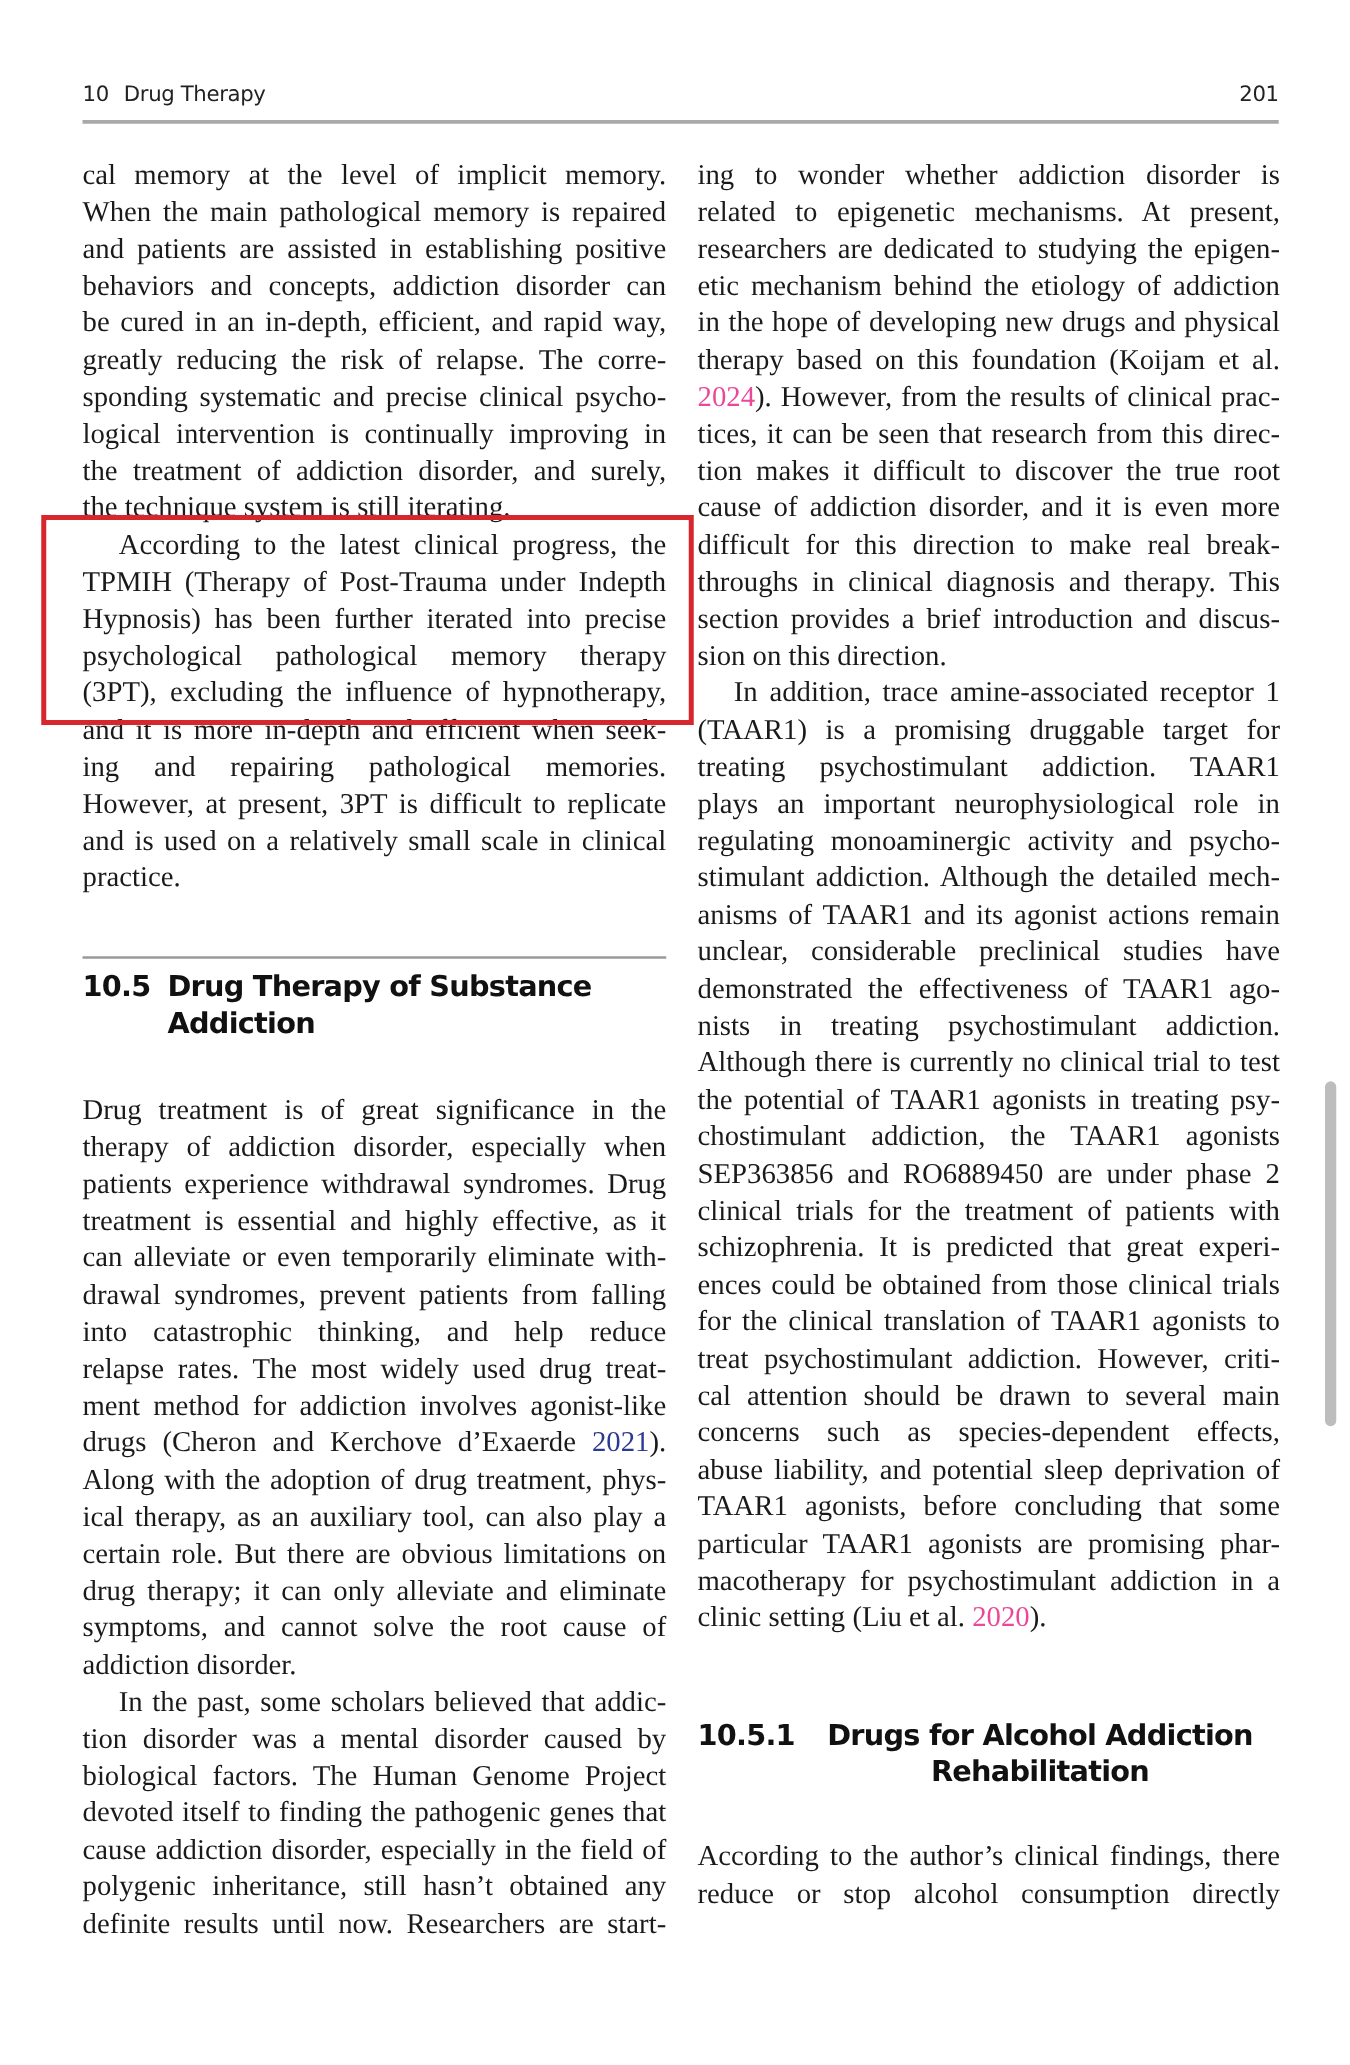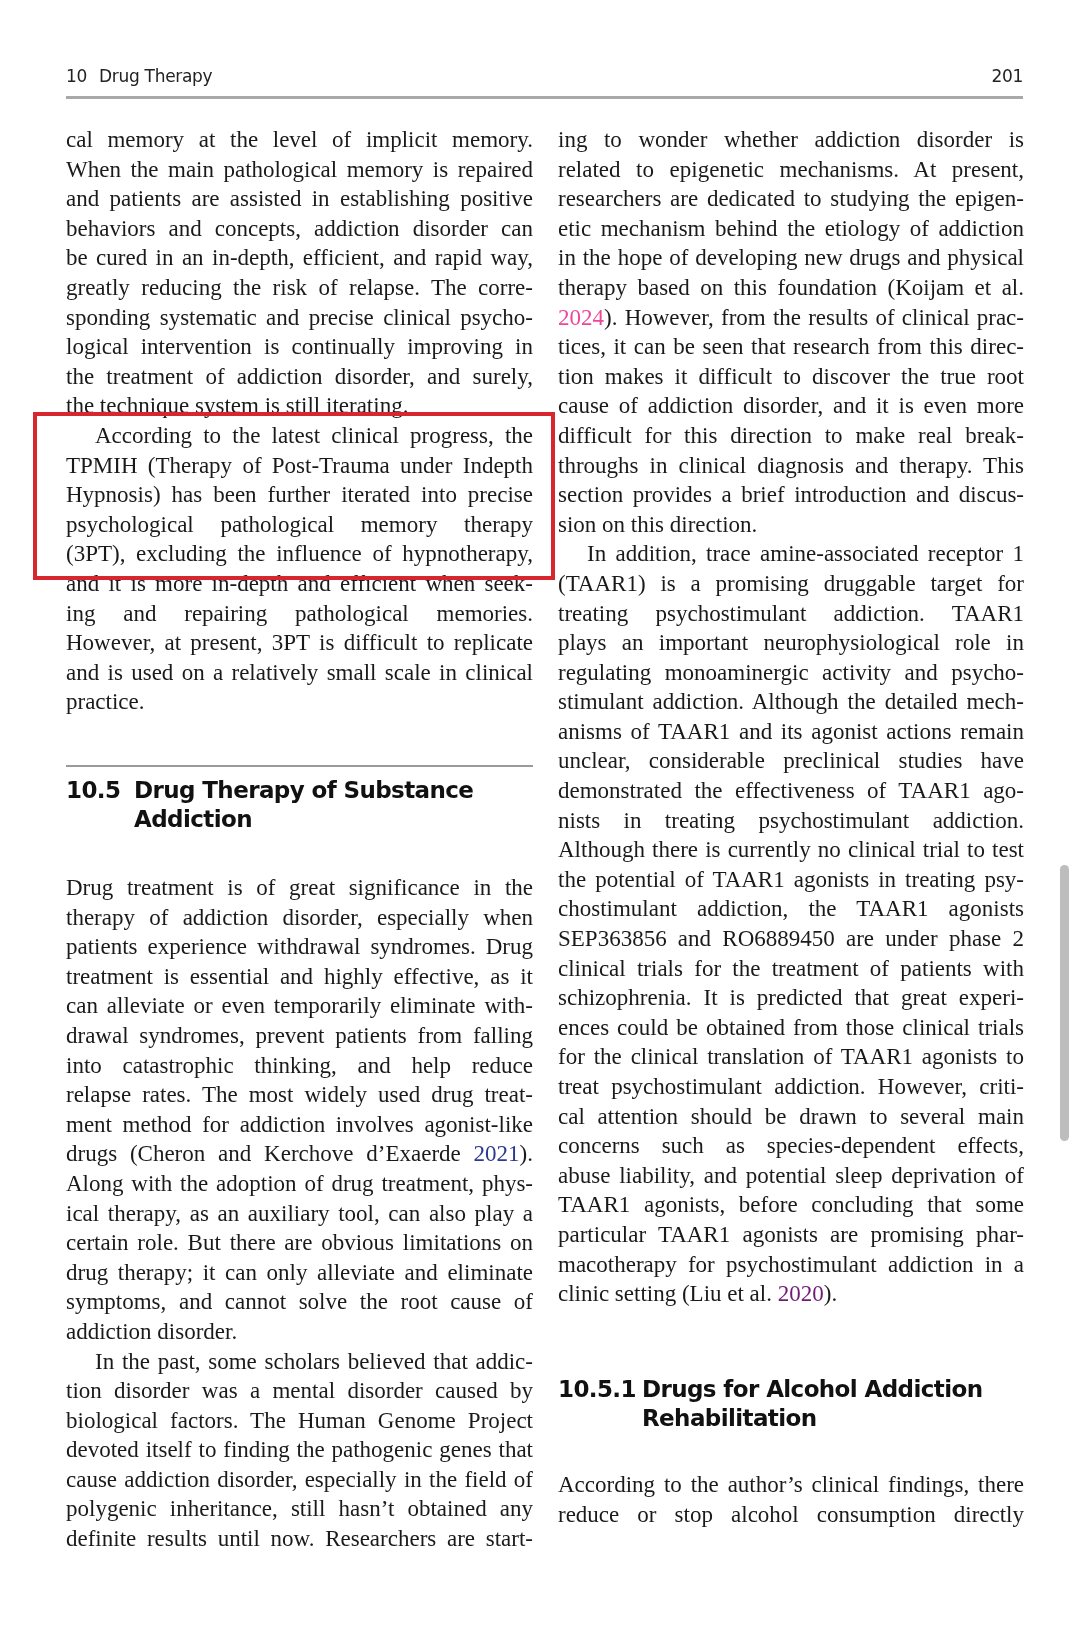--- a/index.html
+++ b/index.html
@@ -35,21 +35,21 @@
     letter-spacing: -0.6px; color: #111;
   }
   .section-head .num { position: absolute; left: 0; top: 0; }
   .section-head .title { position: absolute; left: 68px; top: 0; width: 380px; }
   .sub-head {
     position: absolute; left: 558px; top: 1375px; width: 470px;
     font-family: "DejaVu Sans", sans-serif; font-weight: bold; font-size: 23px; line-height: 29px;
     letter-spacing: -0.6px; color: #111;
   }
   .sub-head .num { position: absolute; left: 0; top: 0; }
-  .sub-head .title { position: absolute; left: 84px; top: 0; width: 380px; }
+  .sub-head .title { position: absolute; left: 84px; top: 0; width: 380px; text-align: center; }
   .highlight-box {
     position: absolute; left: 33px; top: 412px; width: 514px; height: 160px;
     border: 4px solid #d7262d; background: transparent; pointer-events: none;
   }
   .scrollbar-thumb {
     position: absolute; left: 1060px; top: 865px; width: 9px; height: 276px;
     border-radius: 5px; background: #bdbdbd;
   }
 </style>
 </head>
@@ -162,21 +162,21 @@
       <span class="line">schizophrenia. It is predicted that great experi-</span>
       <span class="line">ences could be obtained from those clinical trials</span>
       <span class="line">for the clinical translation of TAAR1 agonists to</span>
       <span class="line">treat psychostimulant addiction. However, criti-</span>
       <span class="line">cal attention should be drawn to several main</span>
       <span class="line">concerns such as species-dependent effects,</span>
       <span class="line">abuse liability, and potential sleep deprivation of</span>
       <span class="line">TAAR1 agonists, before concluding that some</span>
       <span class="line">particular TAAR1 agonists are promising phar-</span>
       <span class="line">macotherapy for psychostimulant addiction in a</span>
-      <span class="line last">clinic setting (Liu et al. <span class="cite" style="color: #701a75;">2020</span>).</span>
+      <span class="line last">clinic setting (Liu et al. <span class="cite" style="color: #ec4899;">2020</span>).</span>
     </div>
 </div>
 
 <div class="sub-head">
   <span class="num">10.5.1</span>
   <span class="title">Drugs for Alcohol Addiction Rehabilitation</span>
 </div>
 
 <div class="col col-right" style="top:1470px">
   <div id="rp3">

